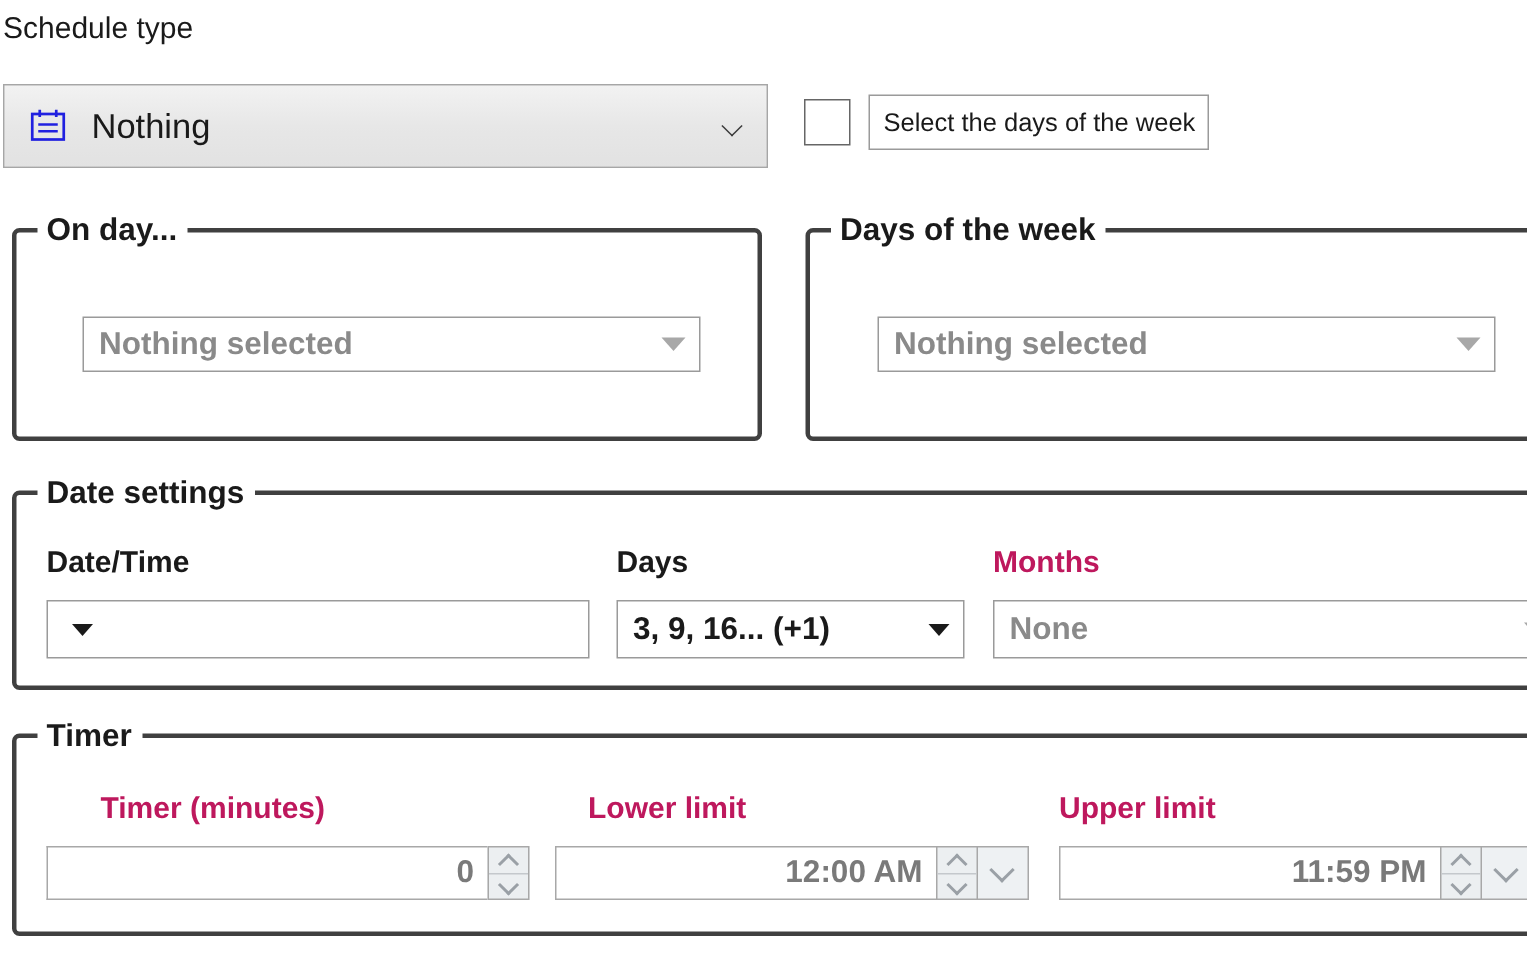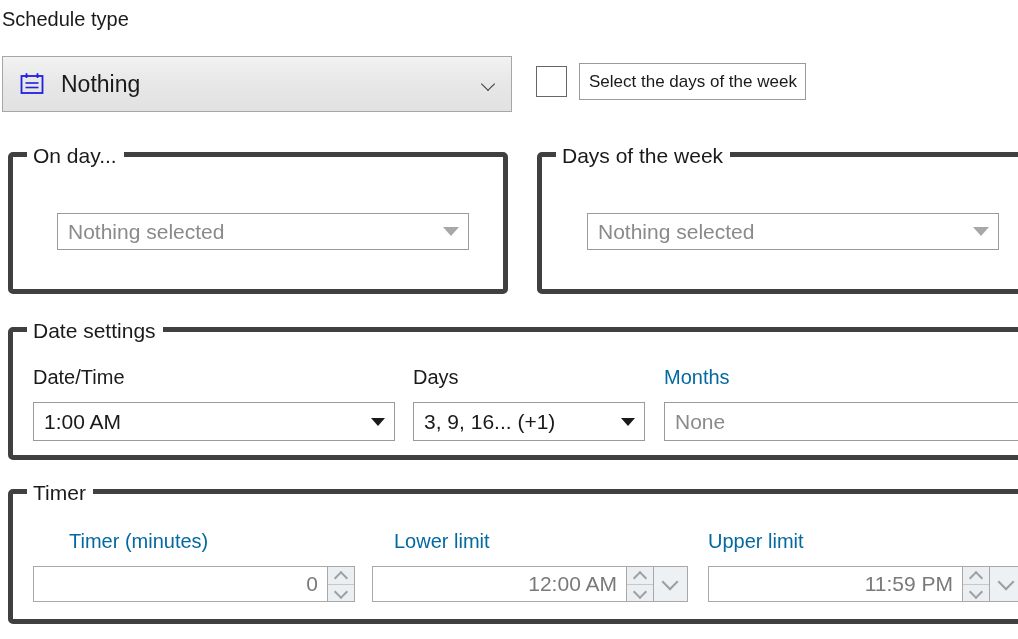--- a/index.html
+++ b/index.html
@@ -18,21 +18,21 @@
     -webkit-font-smoothing: antialiased;
   }
 
   
   .lbl {
     font-size: 20px;
     line-height: 24px;
     color: #1a1a1a;
     white-space: nowrap;
   }
-  .lbl.disabled { color: #0369a1; }
+  .lbl.disabled { color: #be185d; }
 
   
   #schedule-type-label {
     position: absolute;
     left: 2px;
     top: 7px;
   }
 
   
   #schedule-type-combo {
@@ -108,22 +108,23 @@
     font-size: 17px;
     line-height: 24px;
     color: #1a1a1a;
     white-space: nowrap;
   }
 
   
   .groupbox {
     position: absolute;
     box-sizing: border-box;
-    border: 5px solid #404040;
+    border: 3px solid #404040;
     border-radius: 5px;
+    font-weight: bold;
   }
   .groupbox > .gb-title {
     position: absolute;
     top: -14px;
     left: 14px;
     background: #ffffff;
     padding: 0 7px 0 6px;
     font-size: 21px;
     line-height: 26px;
     color: #1a1a1a;
@@ -279,21 +280,20 @@
     <span class="dd-text">Nothing selected</span>
     <span class="tri grey"></span>
   </div>
 </div>
 
 <div class="groupbox" style="left:8px; top:327px; width:1036px; height:133px;">
   <span class="gb-title">Date settings</span>
 
   <div class="lbl" style="position:absolute; left:20px; top:33px;">Date/Time</div>
   <div class="dropdown" style="left:20px; top:70px; width:362px; height:39px;">
-    <span class="dd-text">1:00 AM</span>
     <span class="tri"></span>
   </div>
 
   <div class="lbl" style="position:absolute; left:400px; top:33px;">Days</div>
   <div class="dropdown" style="left:400px; top:70px; width:232px; height:39px;">
     <span class="dd-text">3, 9, 16... (+1)</span>
     <span class="tri"></span>
   </div>
 
   <div class="lbl disabled" style="position:absolute; left:651px; top:33px;">Months</div>

